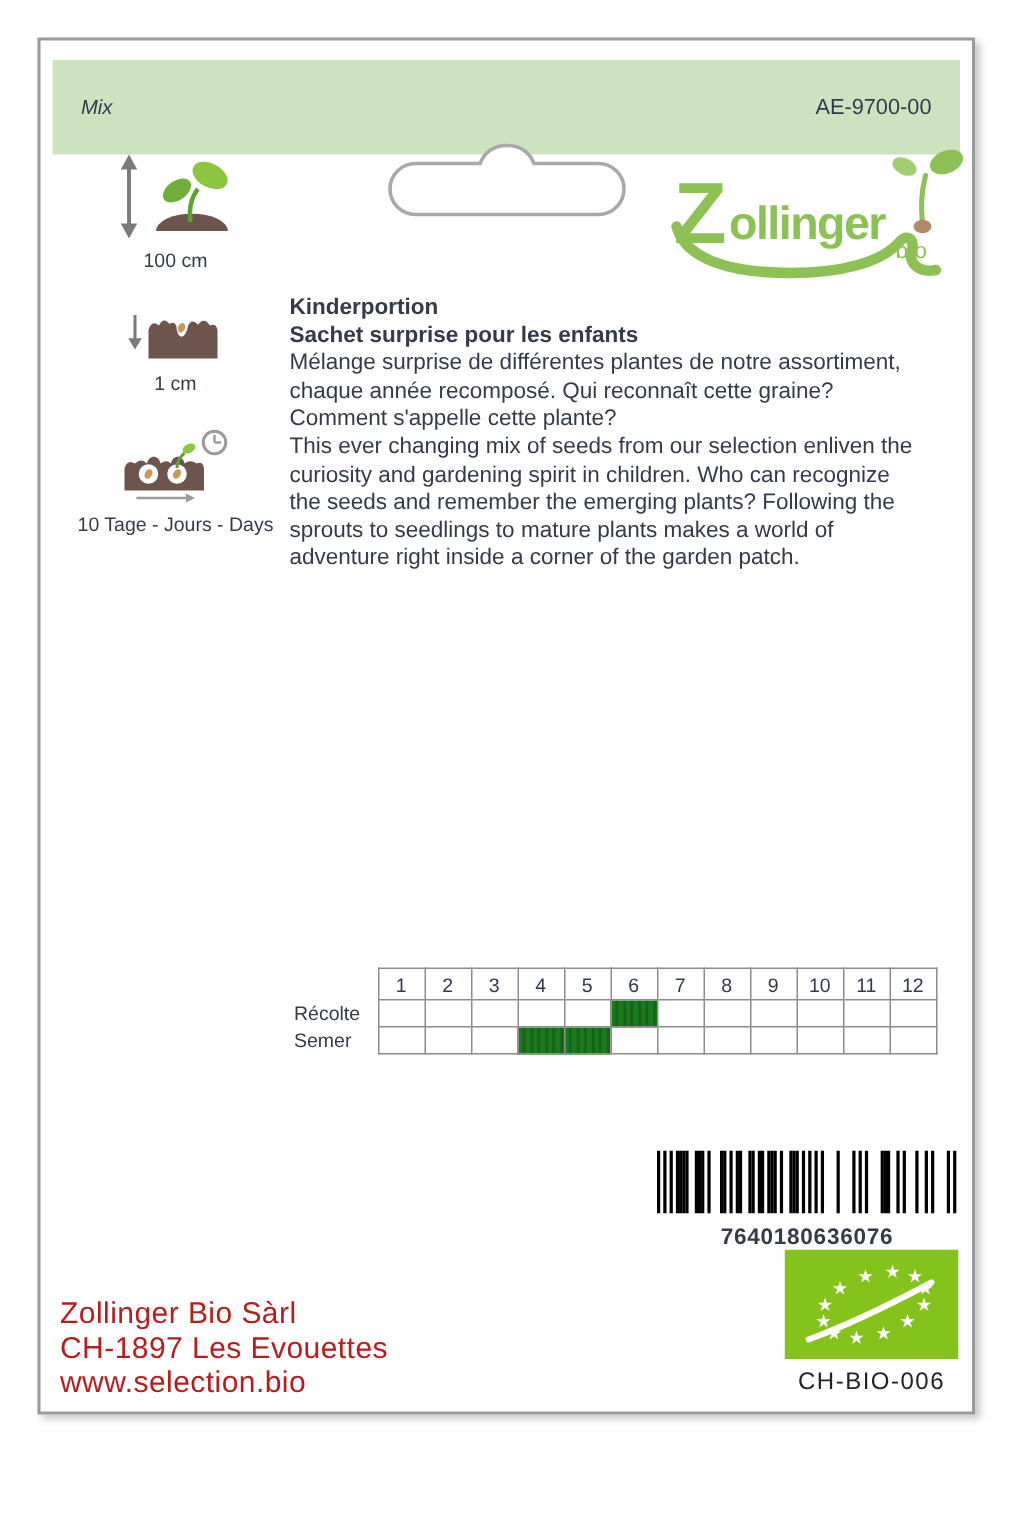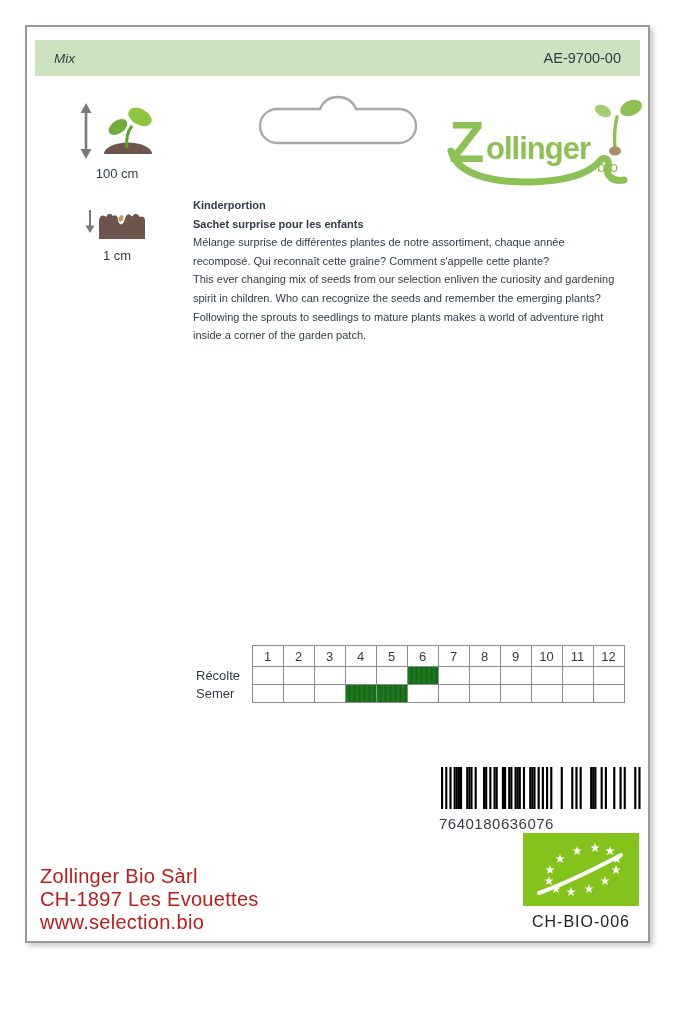--- a/index.html
+++ b/index.html
@@ -19,42 +19,42 @@
     --text: #333b4a;
   }
   .card {
     position: absolute; left: 25px; top: 25px;
     width: 625px; height: 918px;
     background: #fff;
     border: 2px solid #9a9a9a;
     box-shadow: 3px 3px 5px rgba(0,0,0,.22);
   }
   .topbar {
-    position: absolute; left: 8px; right: 8px; top: 13px; height: 36px;
+    position: absolute; left: 8px; right: 8px; top: 13px; height: 63px;
     background: var(--header-bar);
     display: flex; align-items: center; justify-content: space-between;
     padding: 0 19px;
   }
   .topbar .variety { font-style: italic; font-size: 13.5px; }
   .topbar .artno { font-size: 14.5px; }
 
   .eurohole { position: absolute; left: 213px; top: 63px; }
 
   .logo-wrap { position: absolute; left: 418px; top: 64px; width: 202px; height: 104px; }
 
   .spec { position: absolute; left: 10px; width: 160px; text-align: center; }
   .spec .icon { display: block; margin: 0 auto; }
   .spec .lbl { display: block; font-size: 13px; margin-top: 5px; }
   #spec-height { top: 74px; }
   #spec-depth  { top: 178px; }
   #spec-days   { top: 258px; }
 
   .desc {
     position: absolute; left: 166px; top: 169px; width: 424px;
-    font-size: 11px; line-height: 18.6px;
+    font-size: 15px; line-height: 18.6px;
   }
   .desc .b { font-weight: bold; }
 
   table.calendar {
     position: absolute; left: 168px; top: 618px;
     border-collapse: collapse; table-layout: fixed;
     font-size: 13px; color: var(--text);
   }
   table.calendar td, table.calendar th { 
     border: 1px solid #8c8c8c; text-align: center; font-weight: normal;
@@ -63,21 +63,21 @@
   table.calendar tr.head td, table.calendar tr.head th { height: 21px; }
   table.calendar .lbl {
     border: none; width: 57px; text-align: left; padding-left: 1px; font-size: 13px;
   }
   table.calendar td.fill {
     background-image: repeating-linear-gradient(90deg, rgba(0,0,0,0) 0 3px, rgba(0,0,0,.18) 3px 5px);
     background-color: var(--calendar-fill);
   }
 
   .barcode-block {
-    position: absolute; left: 412px; top: 740px; width: 230px; 
+    position: absolute; left: 396px; top: 740px; width: 230px; text-align: center; font-weight: bold;
   }
   .barcode-num { font-size: 15px; margin-top: 2px; letter-spacing: .5px; }
 
   .footer-left {
     position: absolute; left: 13px; top: 838px;
     font-size: 20px; line-height: 23px; color: #b91c1c; letter-spacing: .3px;
   }
   .bio-block { position: absolute; left: 496px; top: 806px; width: 116px; text-align: center; }
   .bio-rect { display: block; }
   .bio-code { font-size: 16px; color: #222; letter-spacing: 1px; margin-top: 7px; white-space: nowrap; }
@@ -127,20 +127,36 @@
   <div class="spec" id="spec-depth">
     <svg class="icon" width="72" height="38" viewBox="0 0 72 38">
       <line x1="9" y1="5" x2="9" y2="21" stroke="#7a7a7a" stroke-width="2"></line>
       <polygon points="9,28 4.5,20.5 13.5,20.5" fill="#7a7a7a"></polygon>
       <path d="M18,34 V15 Q20,8 25,12 Q28,6 32,11 Q35,9 36.5,12 Q37,19 40,19.5 Q43,19 44.5,12 Q47,7 51,11.5 Q55,6 59,12 Q63,10 64,15 V34 Z" fill="#6d554e"></path>
       <ellipse cx="40" cy="13.5" rx="2.3" ry="3.3" fill="#c99a5e" transform="rotate(25 40 13.5)"></ellipse>
     </svg>
     <span class="lbl">1 cm</span>
   </div>
 
+  <div class="spec" id="spec-days">
+    <svg class="icon" width="88" height="52" viewBox="0 0 88 52">
+      <circle cx="70" cy="10" r="7.5" fill="#fff" stroke="#9a9a9a" stroke-width="2"></circle>
+      <path d="M70,10 L70,5 M70,10 L74.5,10" stroke="#9a9a9a" stroke-width="1.6"></path>
+      <path d="M10,42 V27 Q12,21 17,24 Q21,20 25,24 C26,18 33,18 34,24 Q38,21 41,24 C42,18 49,18 50,24 Q54,21 58,24 Q62,22 63,27 V42 Z" fill="#6d554e"></path>
+      <circle cx="26" cy="31" r="6.5" fill="#ffffff"></circle>
+      <circle cx="45" cy="31" r="6.5" fill="#ffffff"></circle>
+      <ellipse cx="26" cy="31" rx="2.4" ry="3.4" fill="#c99a5e" transform="rotate(30 26 31)"></ellipse>
+      <ellipse cx="45" cy="31" rx="2.4" ry="3.4" fill="#c99a5e" transform="rotate(30 45 31)"></ellipse>
+      <path d="M45,27 C45,22 47,20 50,17" fill="none" stroke="#5ea032" stroke-width="2"></path>
+      <ellipse cx="53" cy="14" rx="4.5" ry="3" fill="#8cc63f" transform="rotate(-25 53 14)"></ellipse>
+      <line x1="18" y1="47" x2="51" y2="47" stroke="#9a9a9a" stroke-width="1.6"></line>
+      <polygon points="57,47 51,44 51,50" fill="#9a9a9a"></polygon>
+    </svg>
+    <span class="lbl">10 Tage - Jours - Days</span>
+  </div>
 
   <div class="desc">
     <p class="b">Kinderportion</p>
     <p class="b">Sachet surprise pour les enfants</p>
     <p>Mélange surprise de différentes plantes de notre assortiment, chaque année recomposé. Qui reconnaît cette graine? Comment s'appelle cette plante?</p>
     <p>This ever changing mix of seeds from our selection enliven the curiosity and gardening spirit in children. Who can recognize the seeds and remember the emerging plants? Following the sprouts to seedlings to mature plants makes a world of adventure right inside a corner of the garden patch.</p>
   </div>
 
   <table class="calendar" id="calendar">
       <tbody>

